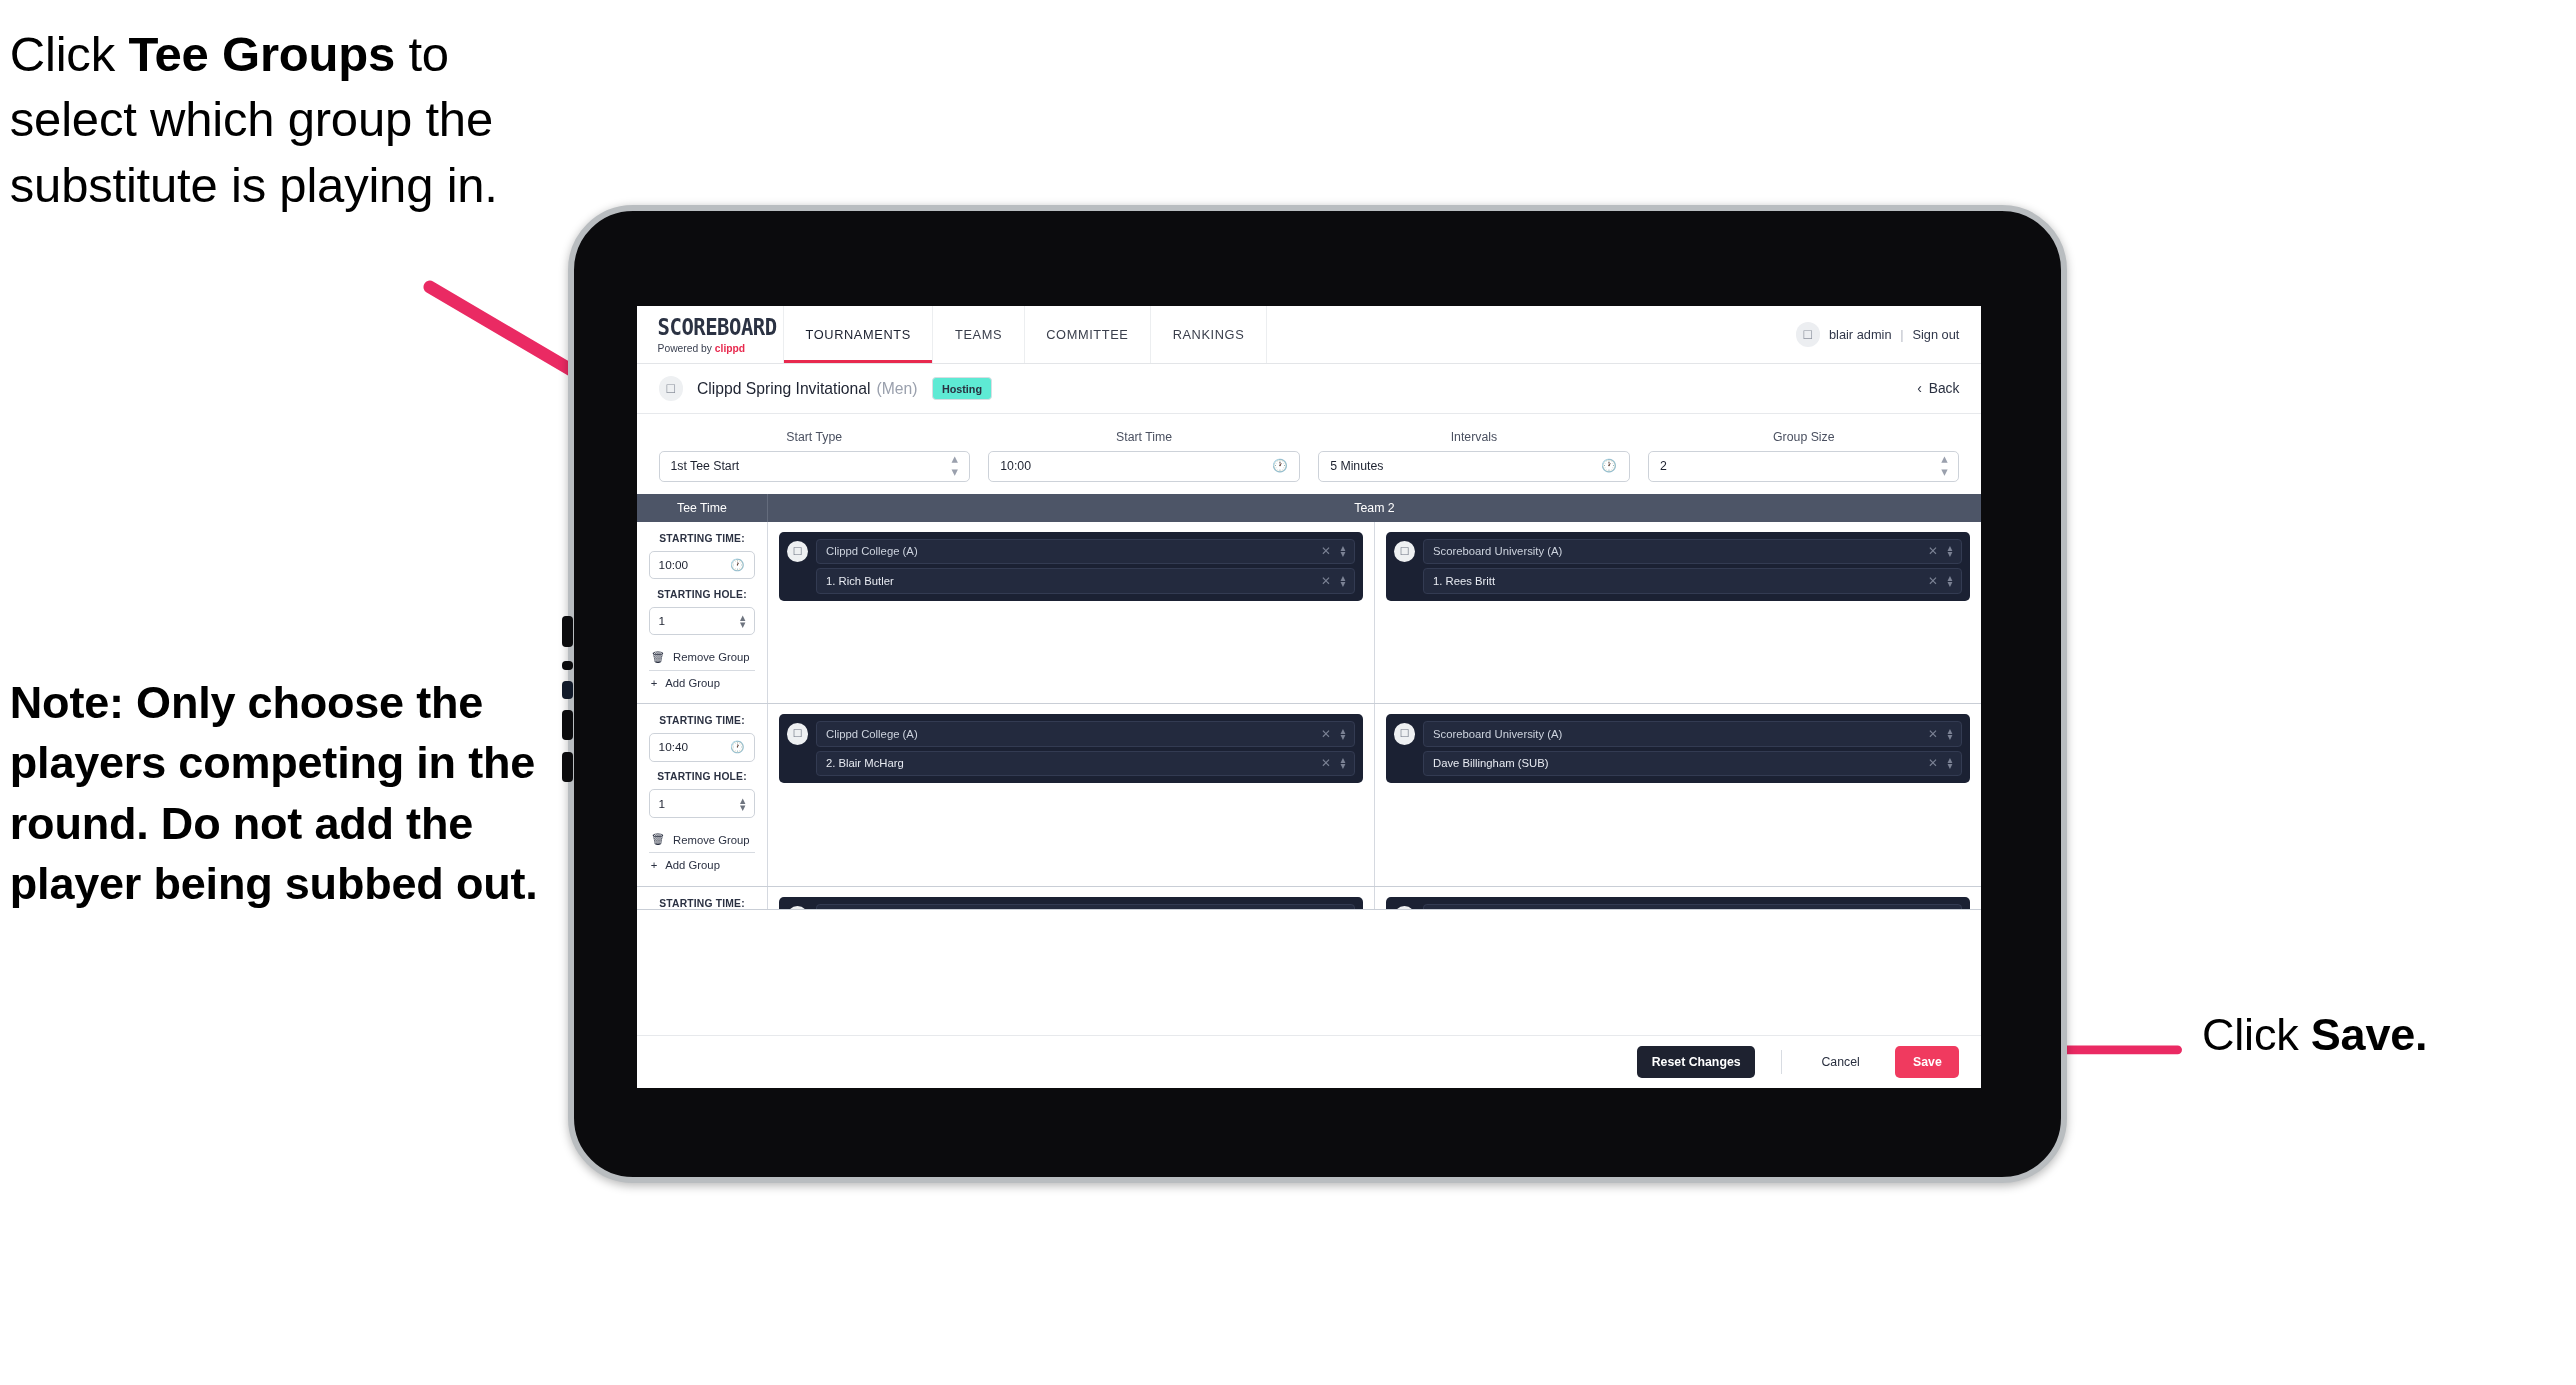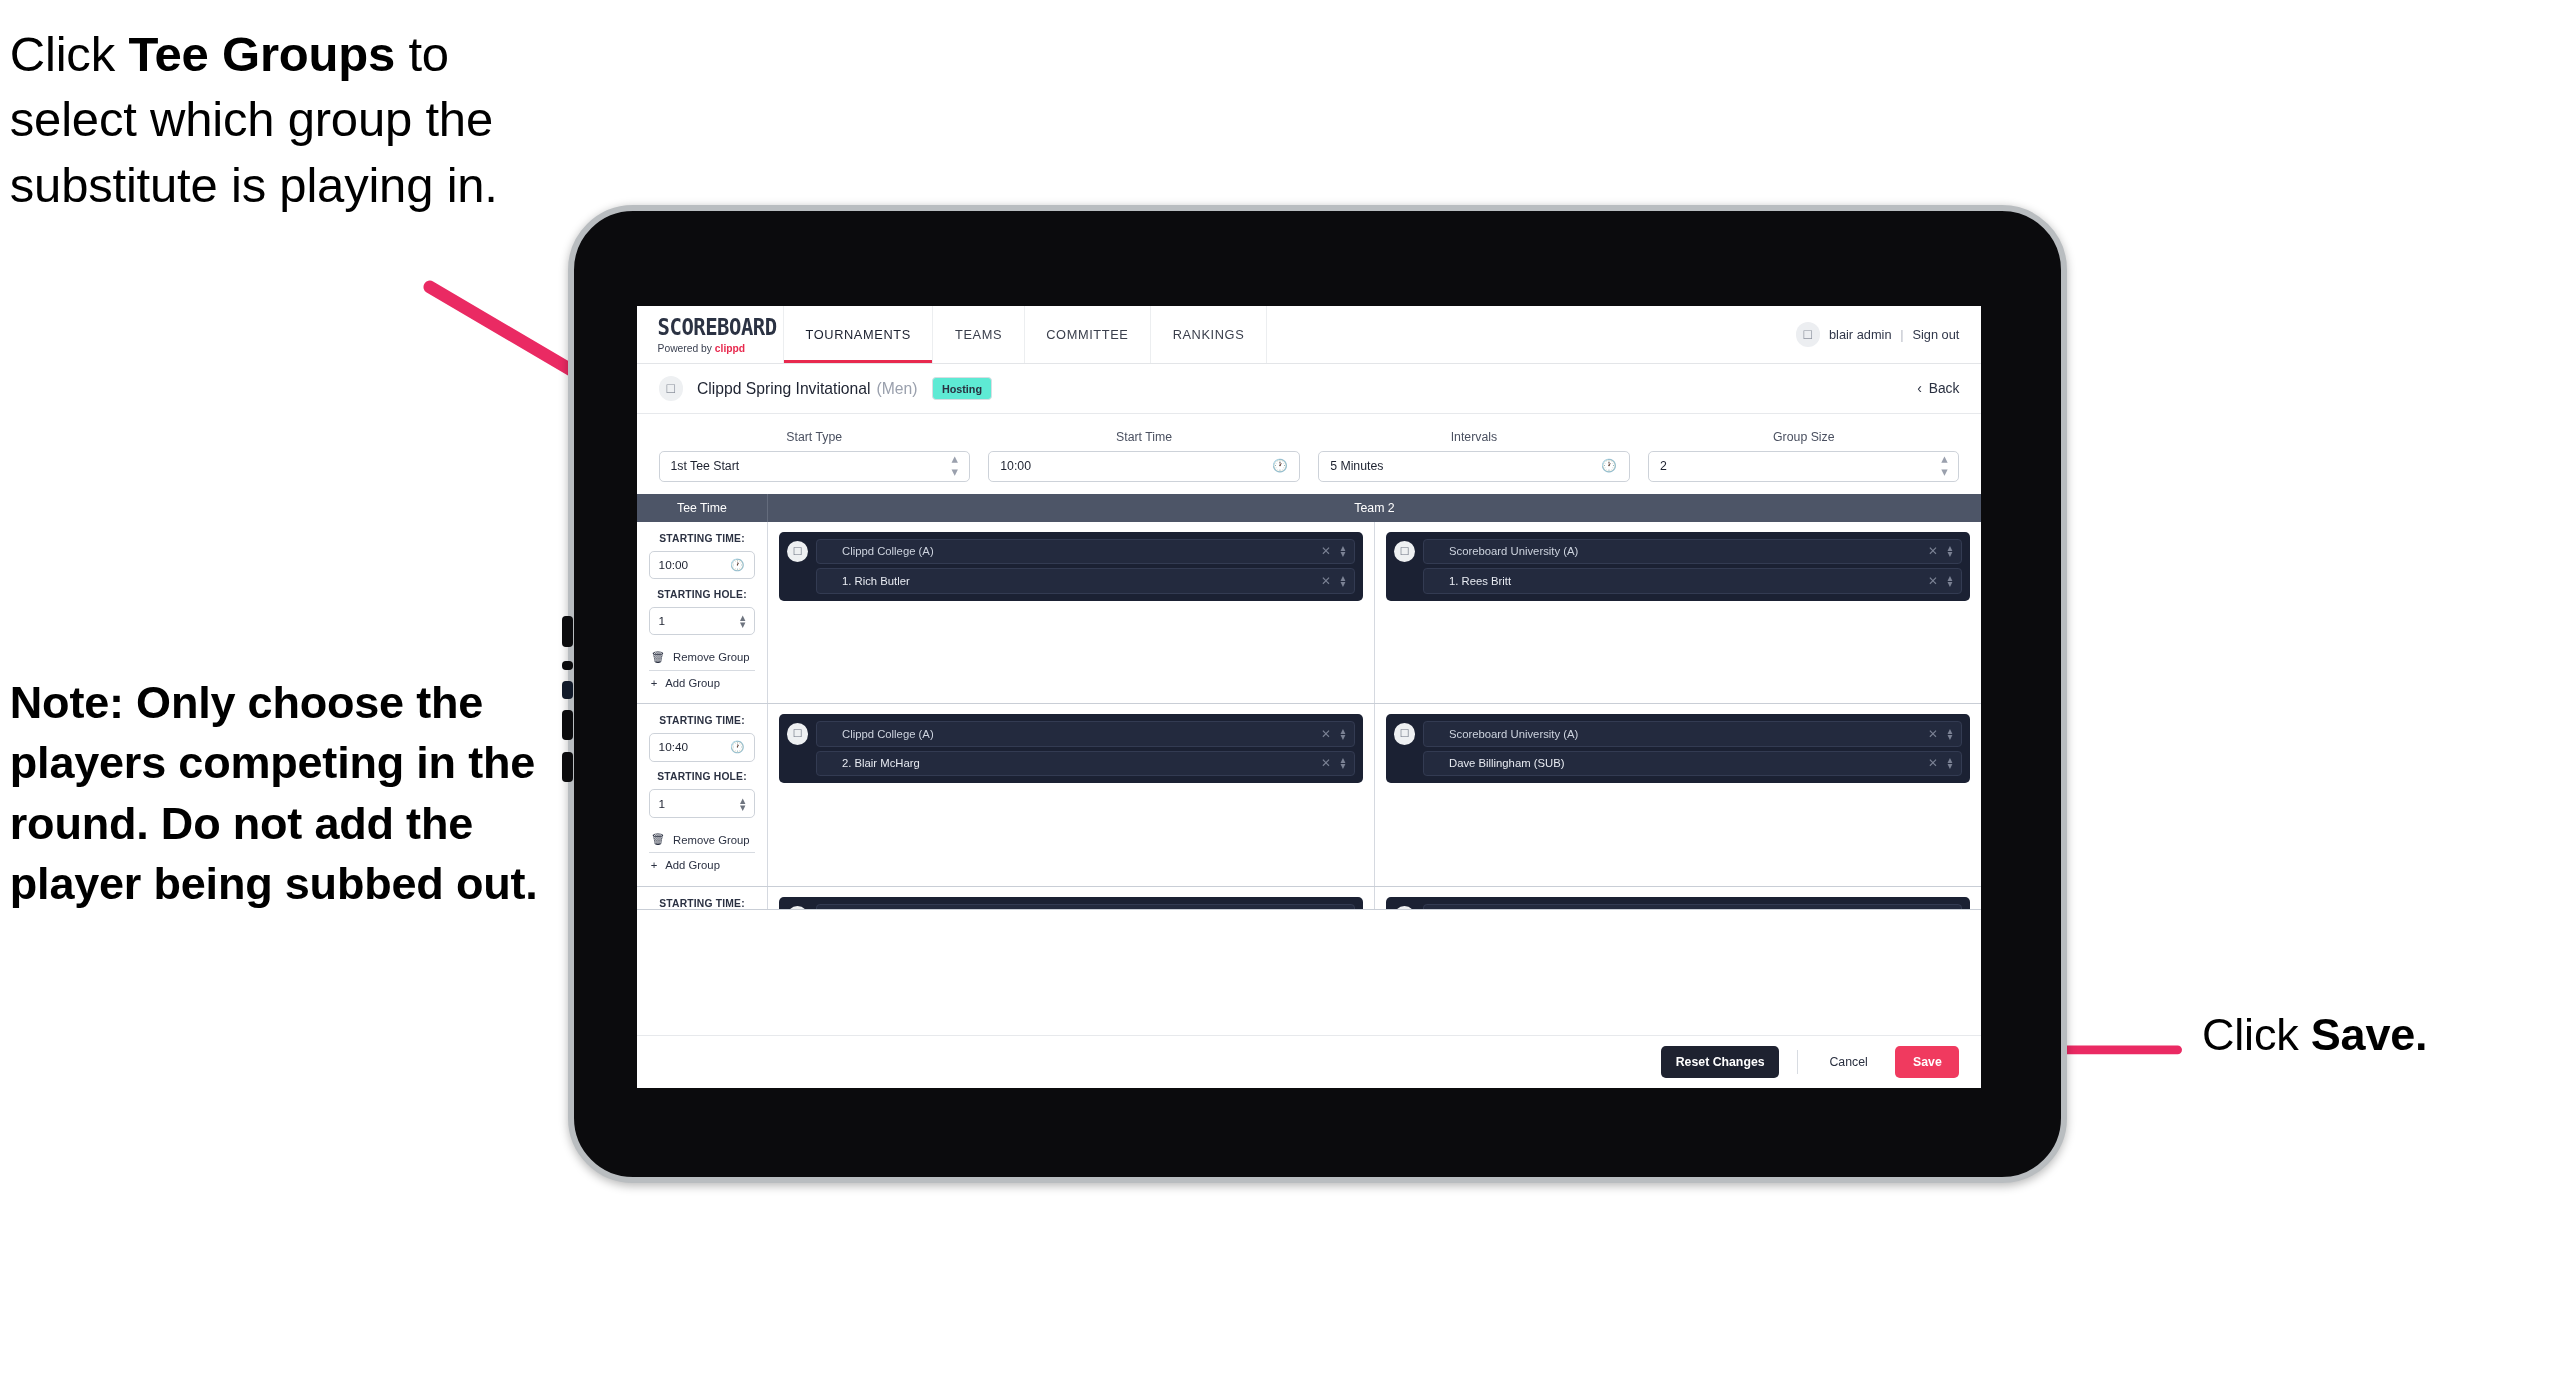--- a/index.html
+++ b/index.html
@@ -196,33 +196,33 @@
     width:21.6px;height:21.6px;border-radius:50%;background:#eef0f2;flex:0 0 auto;
     display:flex;align-items:center;justify-content:center;color:#6b7280;font-size:10.8px;
     margin-top:2px;
   }
   .card-rows{flex:1;display:flex;flex-direction:column;gap:3.9px;}
   .chip{
     background:#232a3e;border:1px solid #333b52;border-radius:3.9px;
     height:23.6px;display:flex;align-items:center;padding:0 8.8px;
     font-size:11.3px;color:#cdd3de;
   }
-  .chip .txt{flex:1;margin-left:16px;}
+  .chip .txt{flex:1;}
   .chip .x{color:#7b8294;font-size:11.8px;margin-right:9.8px;cursor:pointer;}
   .chip .sort{color:#7b8294;font-size:9.8px;line-height:.62;display:flex;flex-direction:column;cursor:pointer;}
   .chip.player{color:#e7eaf1;}
 
   
   .grouprow.partial{height:21.6px;overflow:hidden;}
 
   
   #footer{
     position:absolute;left:0;right:0;bottom:0;height:52px;background:#fff;
     border-top:1px solid #e7e9ec;
-    display:flex;align-items:center;justify-content:flex-end;gap:0;padding-right:21.6px;
+    display:flex;align-items:center;justify-content:flex-end;gap:8px;padding-right:21.6px;
   }
   #reset-btn{
     background:#1e2230;color:#fff;font-size:12.3px;font-weight:600;
     border-radius:4.9px;padding:8.8px 14.7px;cursor:pointer;
   }
   #foot-sep{width:1px;height:24.6px;background:#d8dce2;margin:0 17.7px;}
   #cancel-btn{font-size:12.3px;color:#2a3040;cursor:pointer;padding:8.8px 13.8px;}
   #save-btn{
     background:#f03a5f;color:#fff;font-size:12.3px;font-weight:600;
     border-radius:4.9px;padding:8.8px 17.7px;margin-left:13.8px;cursor:pointer;

